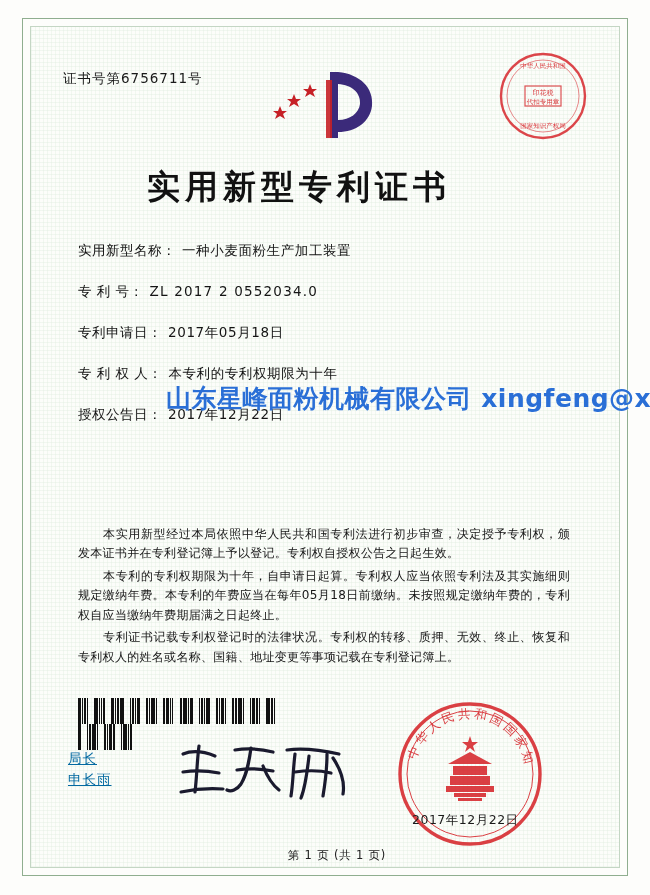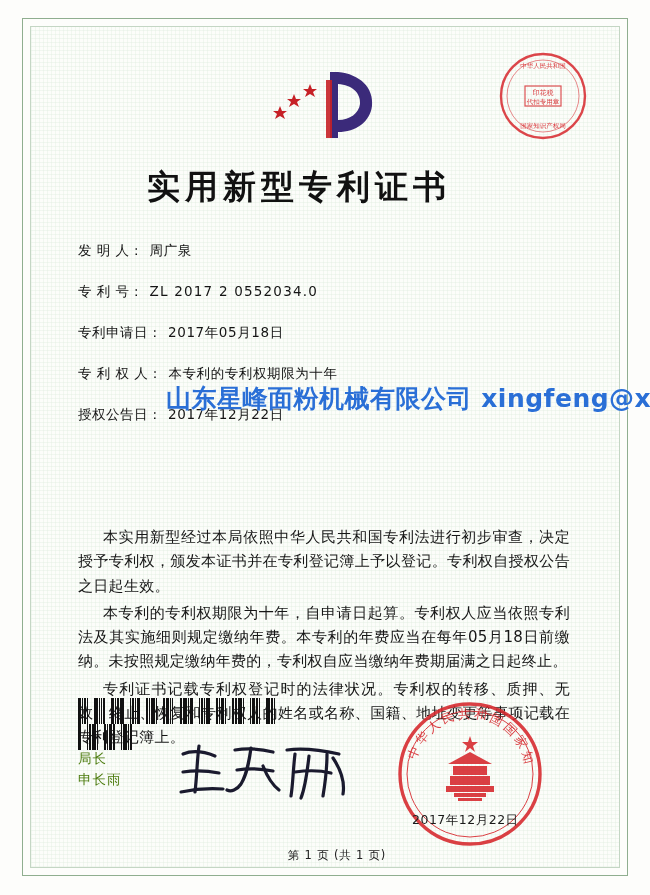--- a/index.html
+++ b/index.html
@@ -104,21 +104,21 @@
   .field-value.mono-num {
     font-family: "DejaVu Sans", sans-serif;
     letter-spacing: 1.2px;
   }
 
   .body-text {
     position: absolute;
     left: 78px;
     top: 525px;
     width: 492px;
-    font-size: 15px;
+    font-size: 12px;
     line-height: 1.62;
     color: #161616;
     text-align: justify;
     letter-spacing: 0.3px;
   }
   .body-text p {
     margin: 0 0 3px 0;
     text-indent: 25px;
   }
 
@@ -133,26 +133,27 @@
   .barcode i {
     display: inline-block;
     background: #111;
     height: 26px;
     margin-right: 1px;
     vertical-align: top;
   }
 
   .signature-block {
     position: absolute;
-    left: 78px;
+    left: 68px;
     top: 748px;
     font-size: 13.5px;
-    color: #4d7c0f;
+    color: #0369a1;
     line-height: 1.55;
     letter-spacing: 1px;
+    text-decoration: underline;
   }
 
   .handwritten {
     position: absolute;
     left: 175px;
     top: 740px;
     width: 180px;
     height: 62px;
   }
 
@@ -217,42 +218,43 @@
 </style>
 </head>
 <body>
 
 <div id="page">
 
   <div class="paper"></div>
   <div class="outer-frame"></div>
   <div class="inner-frame"></div>
 
+  <div class="cert-number">证书号第6756711号</div>
 
   <div class="logo">
     <svg width="120" height="85" viewBox="0 0 120 85">
 
       <g fill="#c62026">
         <polygon points="12,44 14,49 19,49 15,52 17,57 12,54 7,57 9,52 5,49 10,49"></polygon>
         <polygon points="26,32 28,37 33,37 29,40 31,45 26,42 21,45 23,40 19,37 24,37"></polygon>
         <polygon points="42,22 44,27 49,27 45,30 47,35 42,32 37,35 39,30 35,27 40,27"></polygon>
       </g>
 
       <path d="M62,10 L70,10 L70,76 L62,76 Z" fill="#3b2a7a"></path>
       <path d="M70,10 C92,12 106,26 104,44 C102,60 88,70 70,70 L70,58 C82,58 91,51 92,42 C93,31 84,23 70,22 Z" fill="#3b2a7a"></path>
       <path d="M58,18 L64,18 L64,76 L58,76 Z" fill="#c62026" opacity="0.9"></path>
     </svg>
   </div>
 
   <div class="title">实用新型专利证书</div>
 
   <div class="fields">
     <div class="field-row">
-      <span class="field-label">发 明 人：</span>
-      <span class="field-value">周广泉</span>
+      <span class="field-label">实用新型名称：</span>
+      <span class="field-value">一种小麦面粉生产加工装置</span>
     </div>
     <div class="field-row">
       <span class="field-label">专 利 号：</span>
       <span class="field-value mono-num">ZL 2017 2 0552034.0</span>
     </div>
     <div class="field-row">
       <span class="field-label">专利申请日：</span>
       <span class="field-value">2017年05月18日</span>
     </div>
     <div class="field-row">

